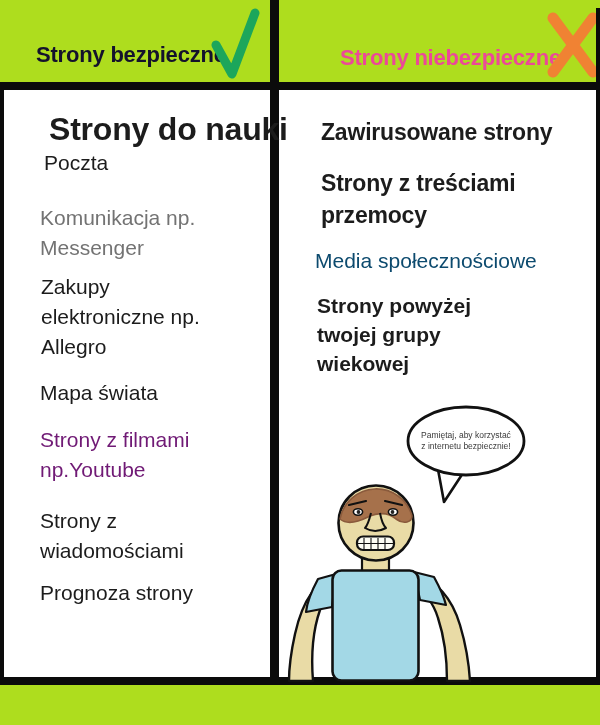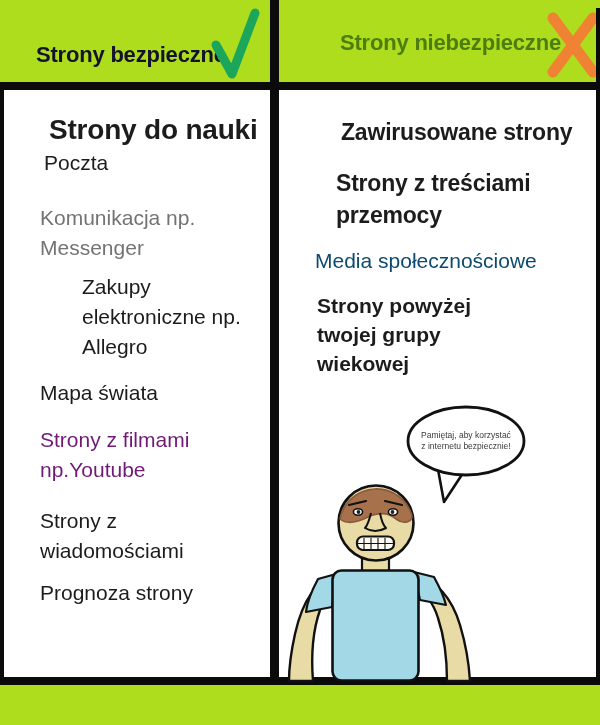--- a/index.html
+++ b/index.html
@@ -3,72 +3,72 @@
 <meta charset="utf-8">
 <style>
   html,body{margin:0;padding:0;background:#fff;}
   #poster{
     position:relative;width:600px;height:725px;background:#ffffff;
     font-family:"Liberation Sans",sans-serif;overflow:hidden;
   }
   .abs{position:absolute;}
   .band{left:0;width:600px;}
   .title{font-size:22px;font-weight:700;letter-spacing:-0.2px;white-space:nowrap;}
-  .heading{font-size:28px;font-weight:700;letter-spacing:-0.2px;white-space:pre-line;line-height:31px;}
+  .heading{font-size:32px;font-weight:700;letter-spacing:-0.2px;white-space:pre-line;line-height:31px;}
   .item{font-size:21px;font-weight:400;white-space:pre-line;line-height:30px;}
   .bubble-text{
     width:112px;text-align:center;font-size:8.5px;line-height:11px;
     color:#3a3a3a;white-space:pre-line;font-weight:400;
   }
   .hline,.vline,.border{background:#0b0b0b;}
 </style>
 </head>
 <body>
 
 <div id="poster">
 
   <div class="abs band" style="top: 0px; height: 82px; background-color: rgb(174, 221, 30);"></div>
 
   <div class="abs band" style="top: 685px; height: 40px; background-color: rgb(174, 221, 30);"></div>
 
   <div class="abs title" style="left: 36px; top: 42px; color: rgb(20, 18, 44);">Strony bezpieczne</div>
 
-  <div class="abs title" style="left: 340px; top: 30px; color: #4d7c0f;">Strony niebezpieczne</div>
+  <div class="abs title" style="left: 340px; top: 45px; color: #ec4899;">Strony niebezpieczne</div>
 
   <svg class="abs" style="left:205px;top:5px;" width="60" height="78" viewBox="0 0 60 78">
     <path d="M11,40 L27,69 L50,8" fill="none" stroke-width="9" stroke-linecap="round" stroke-linejoin="round" stroke="#1ca65b"></path>
   </svg>
 
   <svg class="abs" style="left:547px;top:12px;" width="53" height="66" viewBox="0 0 53 66">
     <path d="M6,6 L46,60 M46,6 L6,60" fill="none" stroke-width="11" stroke-linecap="round" stroke="#f08233"></path>
   </svg>
 
   <div class="abs hline" style="left:0;top:82px;width:600px;height:8px;"></div>
   <div class="abs vline" style="left:270px;top:0;width:9px;height:684px;"></div>
   <div class="abs hline" style="left:0;top:677px;width:600px;height:8px;"></div>
   <div class="abs border" style="left:0;top:90px;width:4px;height:587px;"></div>
   <div class="abs border" style="left:596px;top:8px;width:4px;height:676px;"></div>
 
   <div class="abs heading" style="left: 49px; top: 114px; color: rgb(28, 28, 28);">Strony do nauki</div>
 
   <div class="abs item" style="left: 44px; top: 148px; color: rgb(28, 28, 28);">Poczta</div>
   <div class="abs item" style="left: 40px; top: 203px; color: #737373;">Komunikacja np.
 Messenger</div>
-  <div class="abs item" style="left: 41px; top: 272px; color: rgb(28, 28, 28); margin-left: 41px;">Zakupy
+  <div class="abs item" style="left: 41px; top: 272px; color: rgb(28, 28, 28);">Zakupy
 elektroniczne np.
 Allegro</div>
   <div class="abs item" style="left: 40px; top: 378px; color: rgb(28, 28, 28); text-align: right;">Mapa świata</div>
   <div class="abs item" style="left: 40px; top: 425px; color: #701a75;">Strony z filmami
 np.Youtube</div>
   <div class="abs item" style="left: 40px; top: 506px; color: rgb(28, 28, 28);">Strony z
 wiadomościami</div>
   <div class="abs item" style="left: 40px; top: 578px; color: rgb(28, 28, 28);">Prognoza strony</div>
 
-  <div class="abs heading" style="left: 321px; top: 117px; font-size: 23px; color: rgb(28, 28, 28); margin-left: 20px;">Zawirusowane strony</div>
-  <div class="abs heading" style="left: 336px; top: 167px; font-size: 23px; line-height: 32px; color: rgb(28, 28, 28);">Strony z treściami
+  <div class="abs heading" style="left: 321px; top: 117px; font-size: 23px; color: rgb(28, 28, 28);">Zawirusowane strony</div>
+  <div class="abs heading" style="left: 321px; top: 167px; font-size: 23px; line-height: 32px; color: rgb(28, 28, 28);">Strony z treściami
 przemocy</div>
   <div class="abs item" style="left: 315px; top: 246px; color: #0c4a6e;">Media społecznościowe</div>
   <div class="abs item" style="left: 317px; top: 291px; line-height: 29px; color: rgb(28, 28, 28); font-weight: bold;">Strony powyżej
 twojej grupy
 wiekowej</div>
 
   <svg class="abs" style="left:280px;top:400px;" width="280" height="284" viewBox="280 400 280 284">
 
     <path d="M437,464 L444,502 L465,470" fill="#ffffff" stroke="#111" stroke-width="2.6" stroke-linejoin="round"></path>
 

